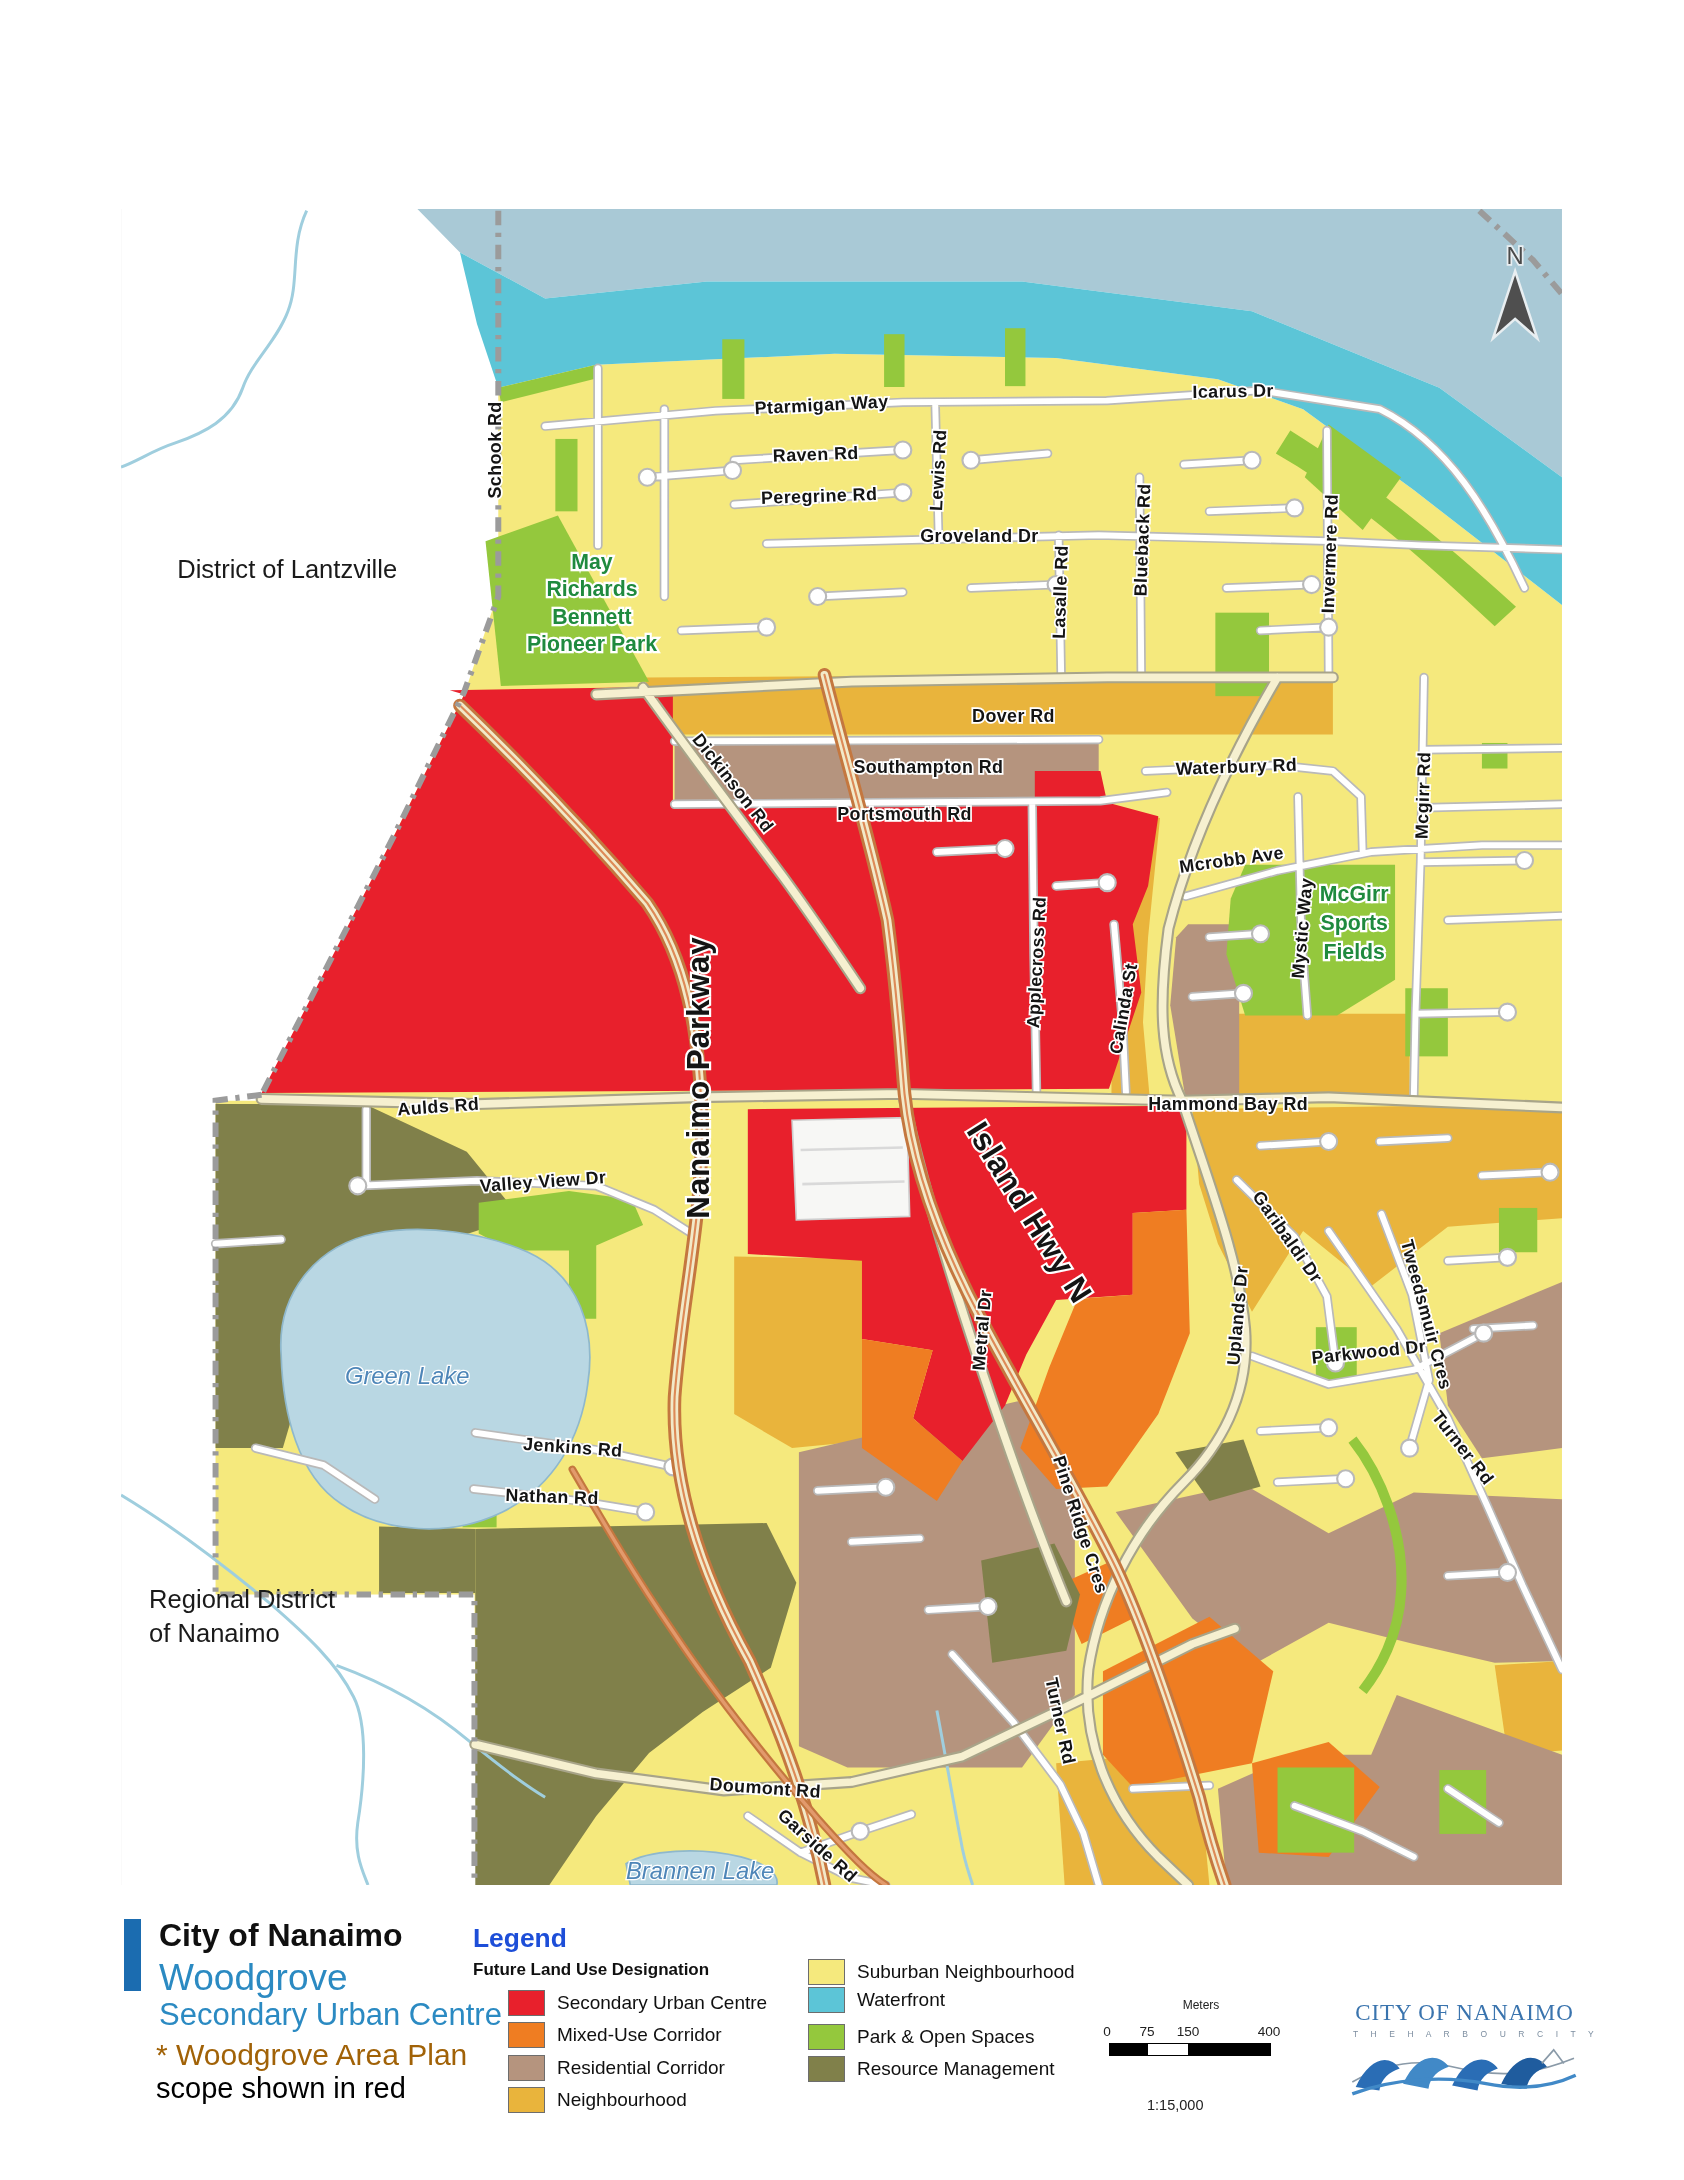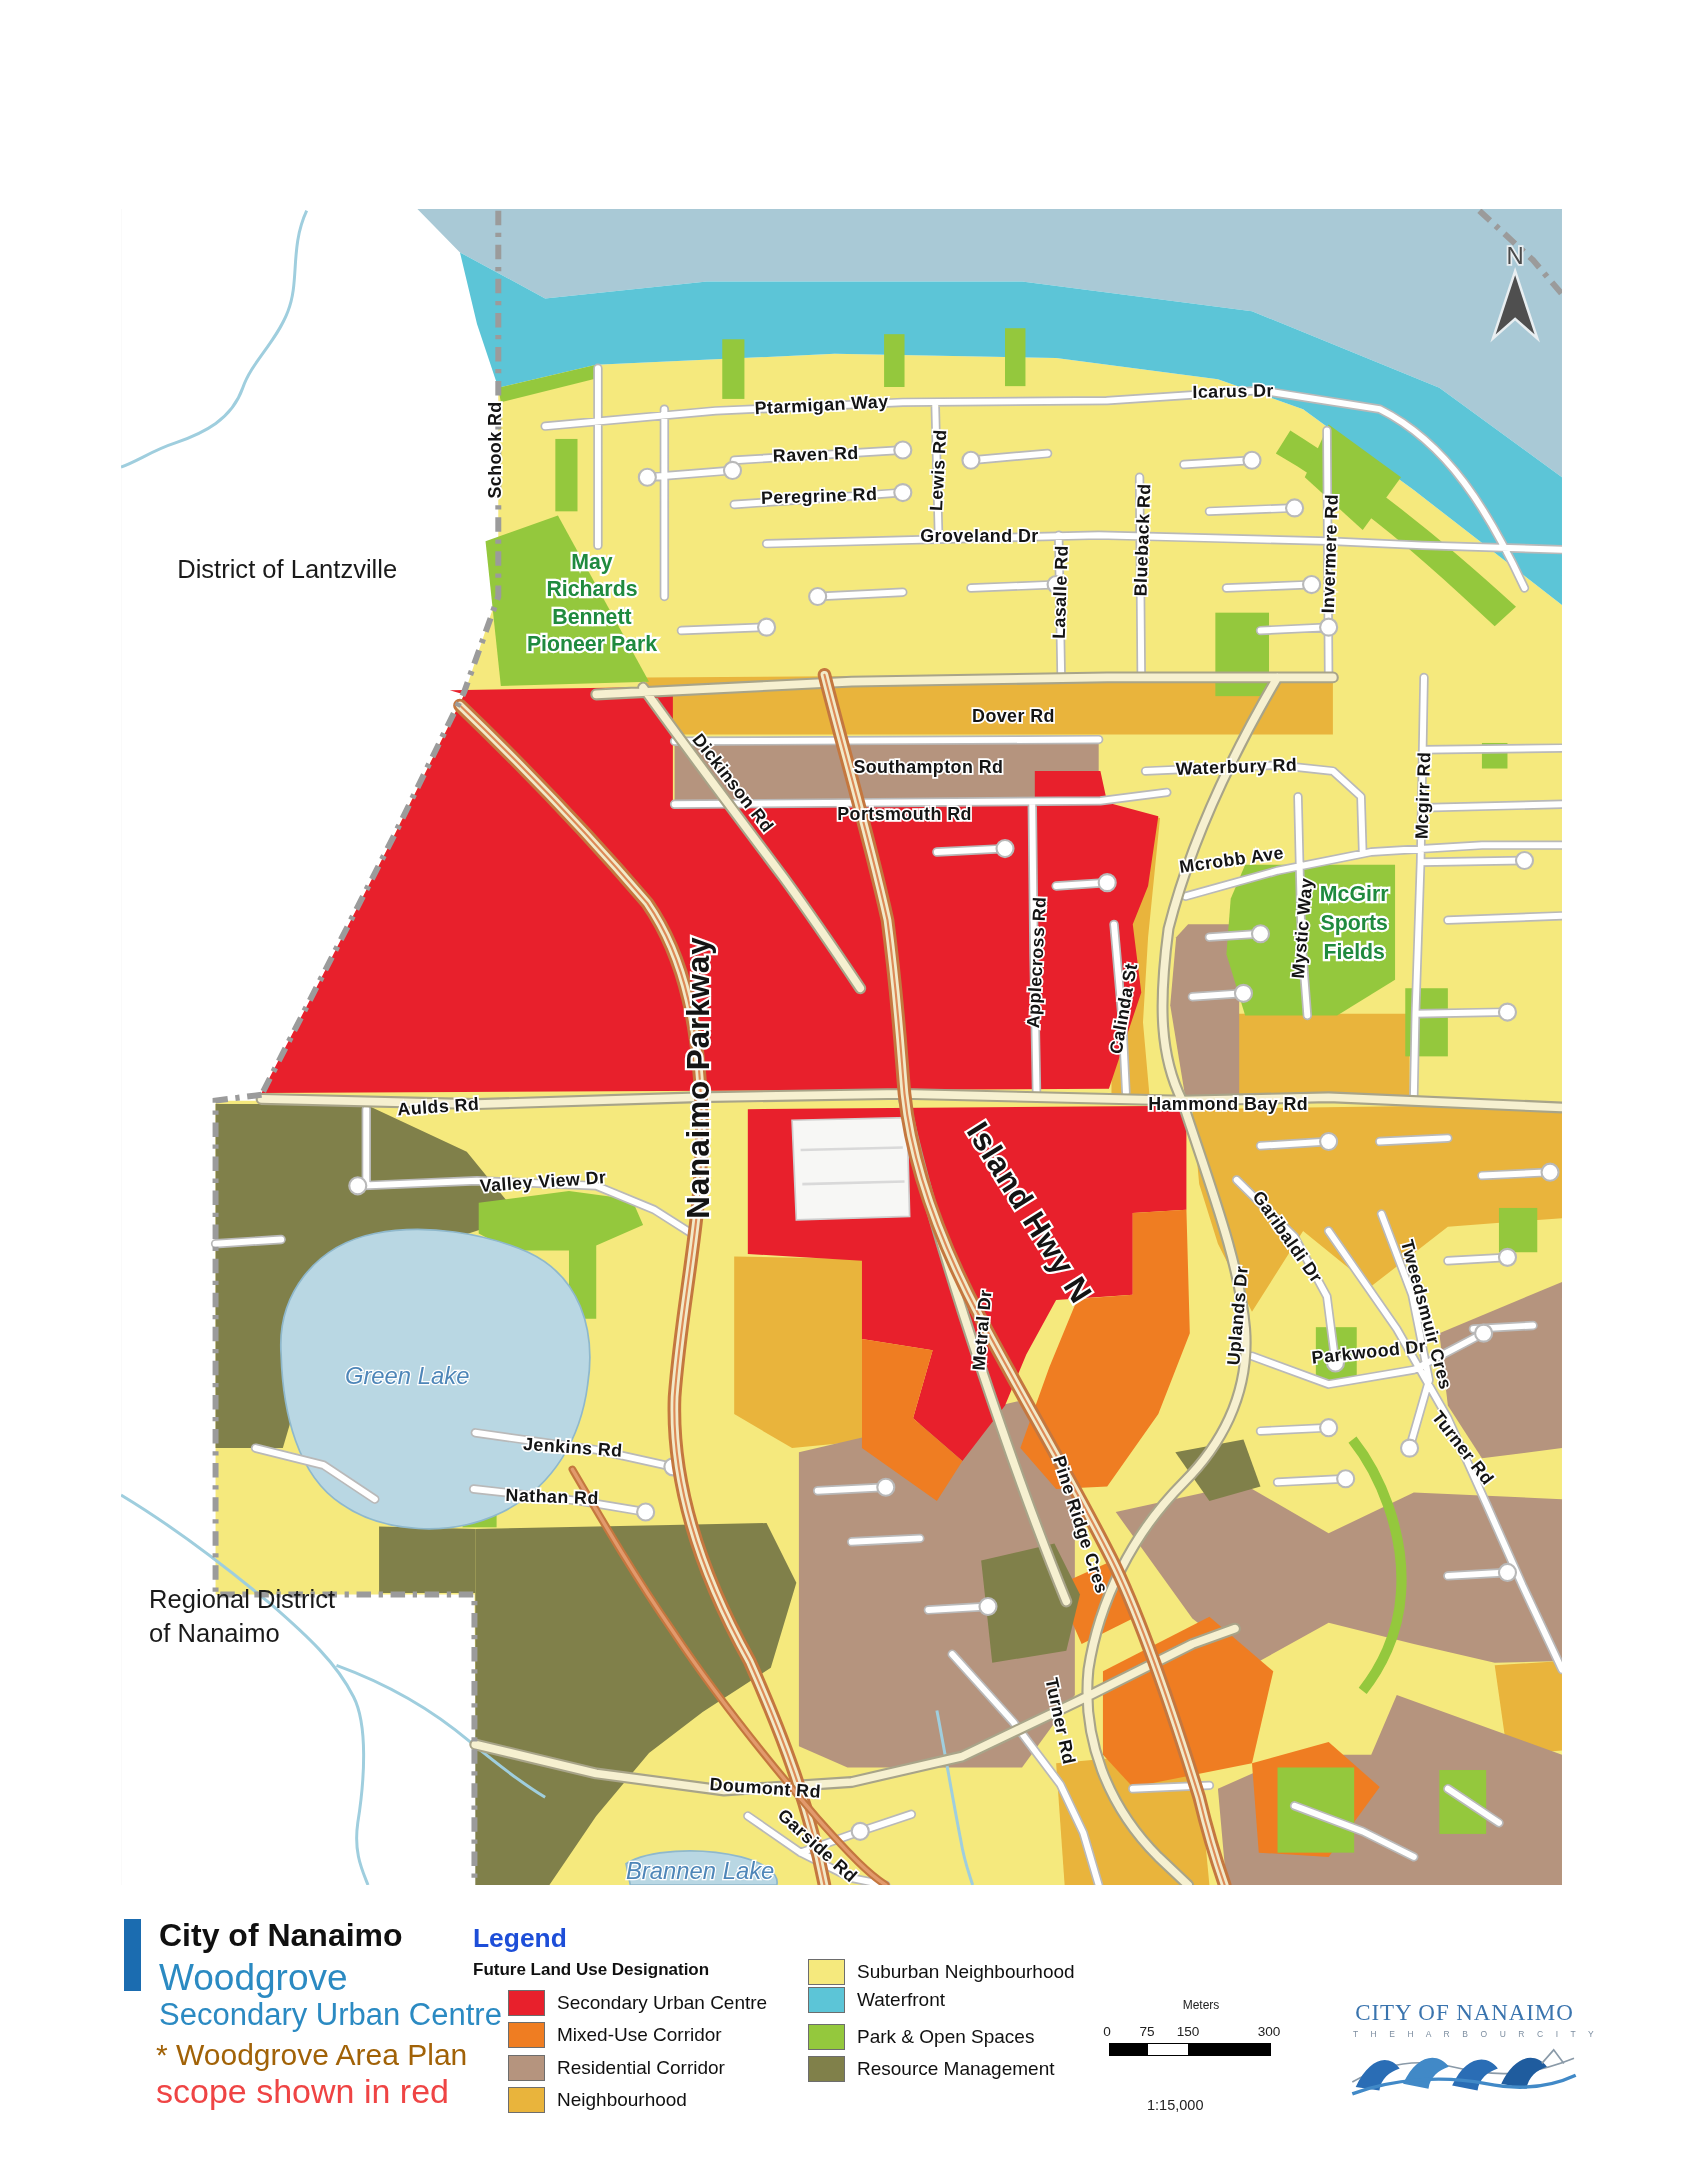--- a/index.html
+++ b/index.html
@@ -7,21 +7,21 @@
   .page{position:absolute; inset:0; background:#fff;}
   .page-title{position:absolute; left:94px; top:101px; font-size:48px; letter-spacing:1.7px; color:#151515; font-weight:400; white-space:nowrap;}
   .map-frame{position:absolute; left:121px; top:209px; width:1441px; height:1676px; border:4.3px solid #000; box-sizing:border-box; background:#fff;}
   .map-frame svg{position:absolute; left:-4.3px; top:-4.3px;}
   
   .brand-bar{position:absolute; left:124px; top:1919px; width:17px; height:72px; background:#1b6cb0;}
   .brand-title{position:absolute; left:159px; top:1917px; font-size:32px; font-weight:700; color:#101010; white-space:nowrap;}
   .brand-sub1{position:absolute; left:159px; top:1957px; font-size:37px; color:#2b8ac2; white-space:nowrap;}
   .brand-sub2{position:absolute; left:159px; top:1997px; font-size:31px; color:#2b8ac2; white-space:nowrap;}
   .brand-note1{position:absolute; left:156px; top:2038px; font-size:30px; color:#a16207; white-space:nowrap;}
-  .brand-note2{position:absolute; left:156px; top:2072px; font-size:34px; color:#ef4444; white-space:nowrap;}
+  .brand-note2{position:absolute; left:156px; top:2072px; font-size:29px; color:#000000; white-space:nowrap;}
   .legend-title{position:absolute; left:473px; top:1923px; font-size:26.4px; font-weight:700; color:#1d4ed8;}
   .legend-subtitle{position:absolute; left:473px; top:1960px; font-size:17px; font-weight:700; color:#101010;}
   .legend-row{position:absolute; display:flex; align-items:center;padding-left:35px;}
   .swatch{width:37px; height:26.4px; border:0.9px solid #6d6d6d; box-sizing:border-box; flex:0 0 auto;}
   .legend-label{margin-left:12px; font-size:19px; color:#101010; white-space:nowrap;}
   
   .scale-nums{position:absolute; left:1107px; top:2024px; width:164px; height:15.3px; font-size:13.6px; color:#222;}
   .scale-nums span{position:absolute; transform:translateX(-50%);}
   .scale-bar{position:absolute; left:1109px; top:2043px; width:162px; height:12.8px; border:0.9px solid #000; box-sizing:border-box; background:#000;}
   .scale-bar .seg-white{position:absolute; left:24%; top:0; width:25%; height:100%; background:#fff;}
@@ -374,21 +374,21 @@
   </div>
   <div class="legend-row" style="left:773px; top:2056px;">
     <div class="swatch" style="background-color: rgb(128, 128, 74);"></div>
     <div class="legend-label">Resource Management</div>
   </div>
 
   <div class="scale-nums">
     <span style="left:0;">0</span>
     <span style="left:40px;">75</span>
     <span style="left:81px;">150</span>
-    <span style="left:162px;">300</span>
+    <span style="left:162px;">400</span>
   </div>
   <div class="scale-bar">
     <div class="seg-white"></div>
   </div>
   <div class="scale-meters">Meters</div>
   <div class="scale-ratio">1:15,000</div>
 
   <div class="logo-name">CITY OF NANAIMO</div>
   <div class="logo-tag">T H E   H A R B O U R   C I T Y</div>
   <div class="logo-waves">

